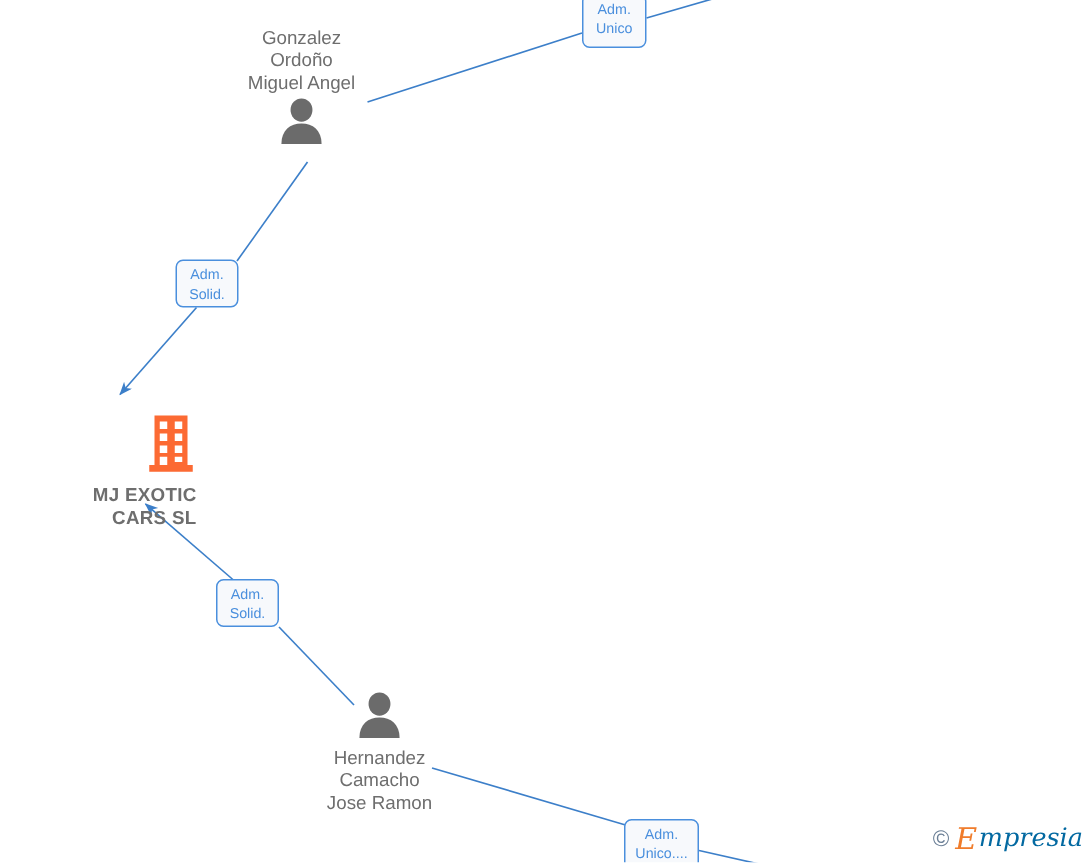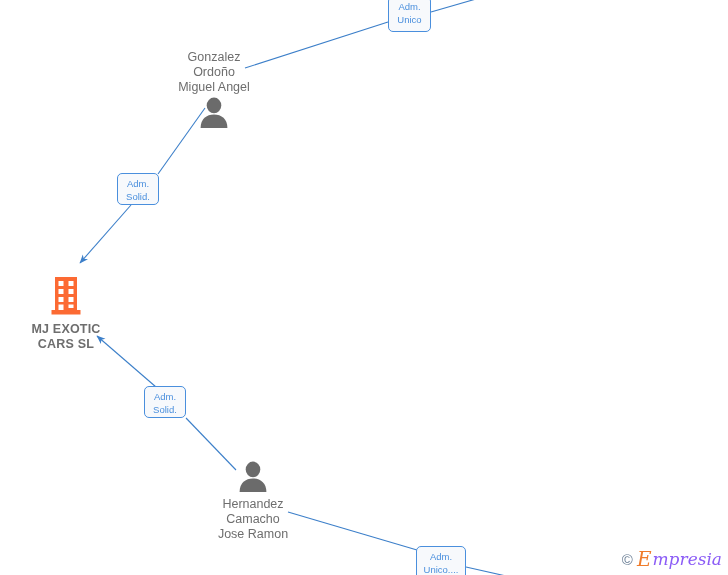--- a/index.html
+++ b/index.html
@@ -98,21 +98,21 @@
     font-family: "DejaVu Serif", serif;
     font-style: italic;
     font-size: 20px;
     color: #f07c2b;
     line-height: 1;
   }
   #watermark .wm-rest {
     font-family: "DejaVu Serif", serif;
     font-style: italic;
     font-size: 17px;
-    color: #8b5cf6;
+    color: #0369a1;
     line-height: 1;
     margin-left: -3px;
   }
 </style>
 </head>
 <body>
 
 <div id="graph-canvas">
 
   <svg id="edge-layer" viewBox="0 0 728 575">
@@ -132,33 +132,33 @@
 
     <line x1="156" y1="387" x2="97" y2="336" stroke="#3c7fc9" stroke-width="1.1" marker-end="url(#arrowhead)"></line>
 
     <line x1="186" y1="418" x2="236" y2="470" stroke="#3c7fc9" stroke-width="1.1"></line>
 
     <line x1="288" y1="512" x2="417" y2="550" stroke="#3c7fc9" stroke-width="1.1"></line>
 
     <line x1="466" y1="567" x2="506" y2="576" stroke="#3c7fc9" stroke-width="1.1"></line>
   </svg>
 
-  <div class="node person-node" style="left:134px; top:18px;margin-top:32px;">
+  <div class="node person-node" style="left:121px; top:18px;">
     <div class="node-label">Gonzalez
 Ordoño
 Miguel Angel</div>
     <span class="node-icon">
       <svg width="34" height="34" viewBox="0 0 34 34">
         <ellipse cx="17" cy="10.4" rx="7.3" ry="7.8" fill="#6b6b6b"></ellipse>
         <path d="M3.6,33 C3.6,23.8 9.5,19.4 17,19.4 C24.5,19.4 30.4,23.8 30.4,33 Z" fill="#6b6b6b"></path>
       </svg>
     </span>
   </div>
 
-  <div class="node company-node" style="left:1px; top:276px;">
+  <div class="node company-node" style="left:1px; top:276px;text-align:right;">
     <span class="node-icon">
       <svg width="34" height="40" viewBox="0 0 34 40">
         <rect x="6" y="1" width="22" height="33" fill="#fc6a33"></rect>
         <rect x="2.5" y="34" width="29" height="4.5" fill="#fc6a33"></rect>
         <rect x="9.5" y="5" width="5" height="5" fill="#ffffff"></rect>
         <rect x="19.5" y="5" width="5" height="5" fill="#ffffff"></rect>
         <rect x="9.5" y="13" width="5" height="5" fill="#ffffff"></rect>
         <rect x="19.5" y="13" width="5" height="5" fill="#ffffff"></rect>
         <rect x="9.5" y="21" width="5" height="5" fill="#ffffff"></rect>
         <rect x="19.5" y="21" width="5" height="5" fill="#ffffff"></rect>

